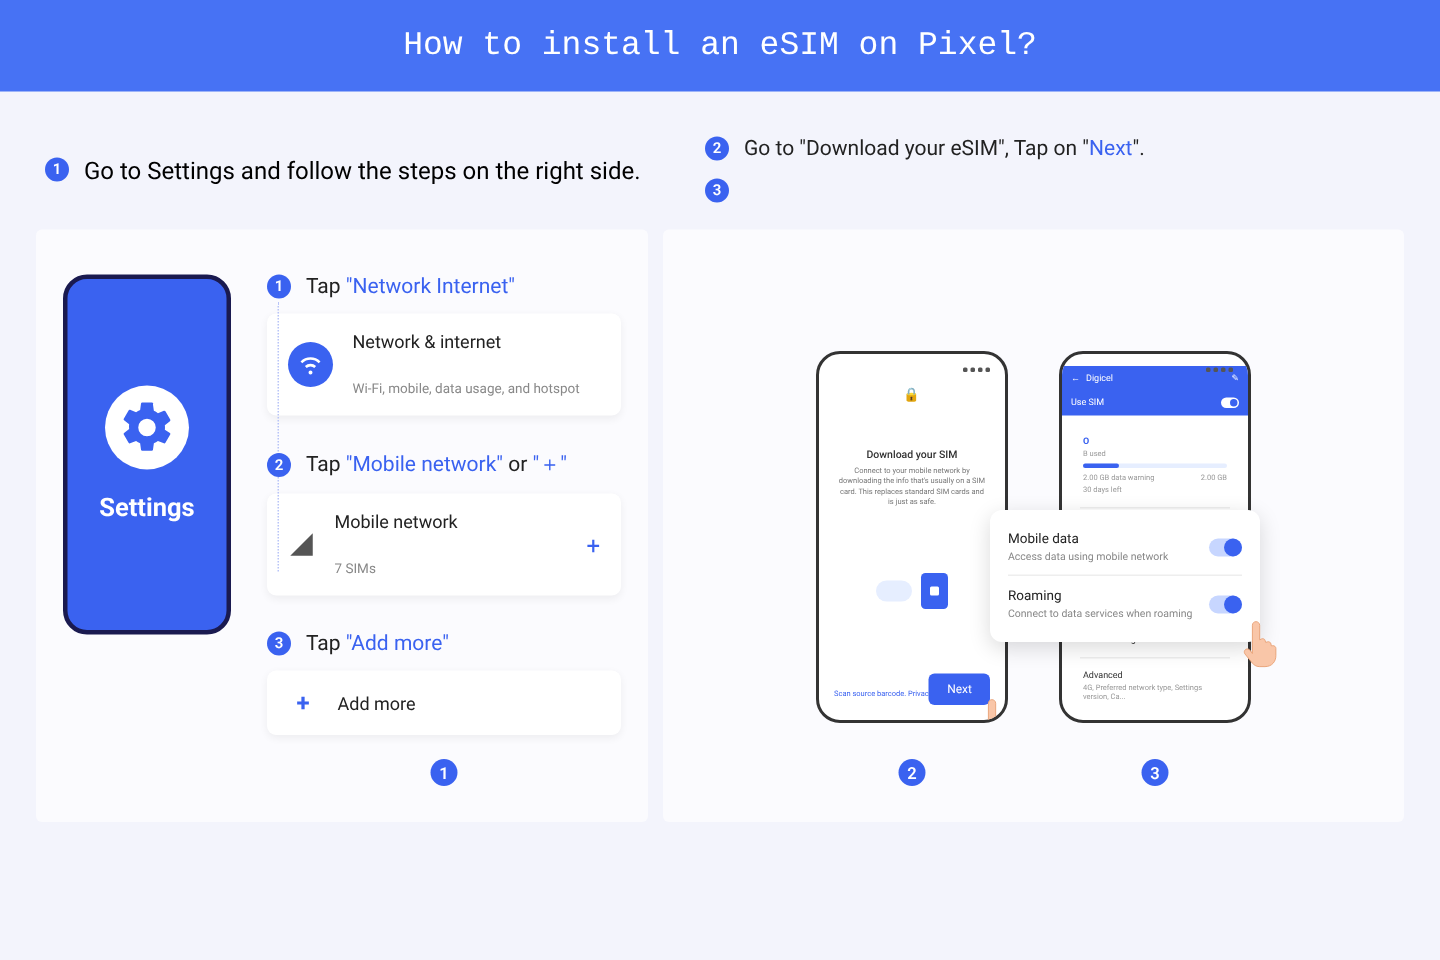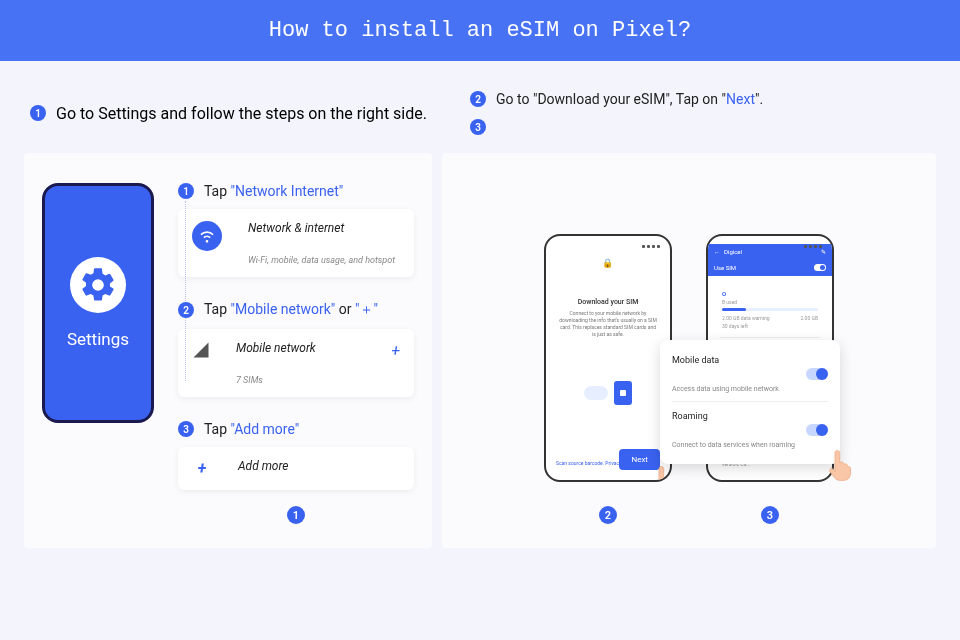--- a/index.html
+++ b/index.html
@@ -16,30 +16,30 @@
   
   .panels { display: flex; gap: 10px; padding: 0 24px; }
   .panel { background: #fbfbfe; border-radius: 4px; padding: 30px 18px 24px 18px; }
   .panel-left { flex: 0 0 408px; display: flex; gap: 24px; }
   .panel-right { flex: 1; display: flex; gap: 34px; justify-content: center; align-items: flex-end; }
   
   
   .settings-phone { width: 112px; height: 240px; border: 3px solid #1a1a50; border-radius: 16px; background: #3a62f0; display: flex; flex-direction: column; align-items: center; justify-content: center; gap: 16px; }
   .gear-circle { width: 56px; height: 56px; border-radius: 50%; background: #fff; display: flex; align-items: center; justify-content: center; }
   .gear-circle svg { width: 40px; height: 40px; fill: #3a62f0; }
-  .settings-label { color: #fff; font-size: 17px; font-weight: 400; }
+  .settings-label { color: #fff; font-size: 17px; font-weight: 700; }
   
   
   .steps-col { flex: 1; display: flex; flex-direction: column; gap: 0; position: relative; }
   .step { margin-bottom: 24px; }
   .step-header { display: flex; align-items: center; gap: 10px; font-size: 14px; color: #222; margin-bottom: 10px; }
   .dotted-line { position: absolute; left: 7px; top: 18px; width: 1px; height: 180px; border-left: 1px dotted #b8c4f8; z-index: 0; }
   .step .num-badge { position: relative; z-index: 1; }
   
-  .card { background: #fff; border-radius: 6px; box-shadow: 0 2px 6px rgba(0,0,0,0.06); padding: 12px 14px; display: flex; gap: 26px; margin-left: 0; font-style: italic; }
+  .card { background: #fff; border-radius: 6px; box-shadow: 0 2px 6px rgba(0,0,0,0.06); padding: 12px 14px; display: flex; align-items: center; gap: 13px; margin-left: 0; }
   .wifi-ico { width: 30px; height: 30px; border-radius: 50%; background: #3a62f0; display: flex; align-items: center; justify-content: center; flex-shrink: 0; }
   .wifi-ico svg { width: 16px; height: 16px; fill: #fff; }
   .card-txt { flex: 1; }
   .card-title { font-size: 12px; color: #222; }
   .card-sub { font-size: 9px; color: #888; margin-top: 20px; }
   .signal-ico { width: 18px; height: 18px; flex-shrink: 0; }
   .signal-ico svg { width: 18px; height: 18px; fill: #555; }
   .plus-right { font-size: 16px; color: #3a62f0; font-weight: 400; }
   .plus-left { width: 20px; text-align: center; color: #3a62f0; font-size: 16px; font-weight: 700; }
   
@@ -69,21 +69,21 @@
   .p3-section { padding: 8px 2px; border-bottom: 0.5px solid #eee; }
   .p3-blue { color:#3a62f0; font-size:6px; font-weight:700; }
   .p3-micro { font-size:5px; color:#999; margin-top:2px; }
   .p3-bar { height:3px; background:#e6eeff; border-radius:2px; margin-top:3px; }
   .p3-bar-fill { height:100%; width:25%; background:#3a62f0; border-radius:2px; }
   
   .toggle-overlay { position: absolute; left: -46px; top: 106px; width: 180px; background:#fff; border-radius:8px; box-shadow:0 4px 14px rgba(0,0,0,0.15); padding:10px 12px; }
   .tog-row { display:flex; justify-content:space-between; align-items:center; padding:5px 0; }
   .tog-row:first-child { border-bottom:0.5px solid #eee; padding-bottom:8px; margin-bottom:4px;}
   .tog-txt .t1 { font-size:9px; color:#222; }
-  .tog-txt .t2 { font-size:7px; color:#888; margin-top:20px; }
+  .tog-txt .t2 { font-size:7px; color:#888; margin-top:2px; }
   .switch { width:22px; height:12px; background:#c7d6ff; border-radius:7px; position:relative; }
   .switch::after { content:""; position:absolute; right:0; top:0; width:12px; height:12px; background:#3a62f0; border-radius:50%; }
   .hand-2 { bottom:-18px; right:-16px; }
   
   .step-badge { width:18px; height:18px; border-radius:50%; background:#3a62f0; color:#fff; font-size:11px; font-weight:600; display:flex; align-items:center; justify-content:center; }
   .left-foot { display:flex; justify-content:center; width:100%; margin-top:4px;}
 </style>
 </head>
 <body>
 

